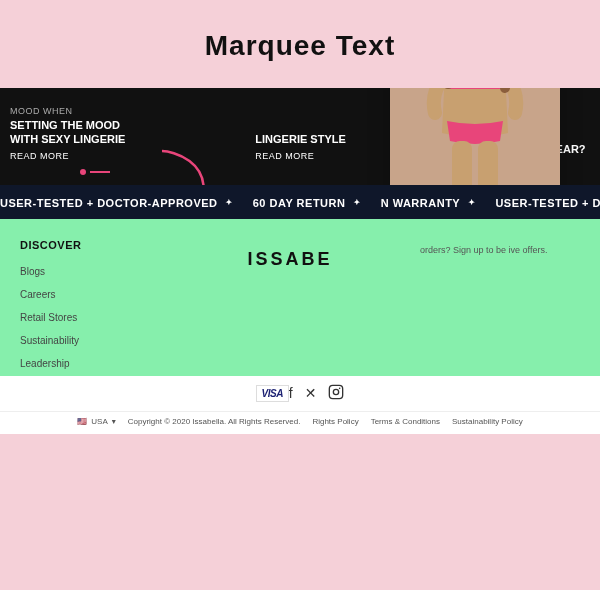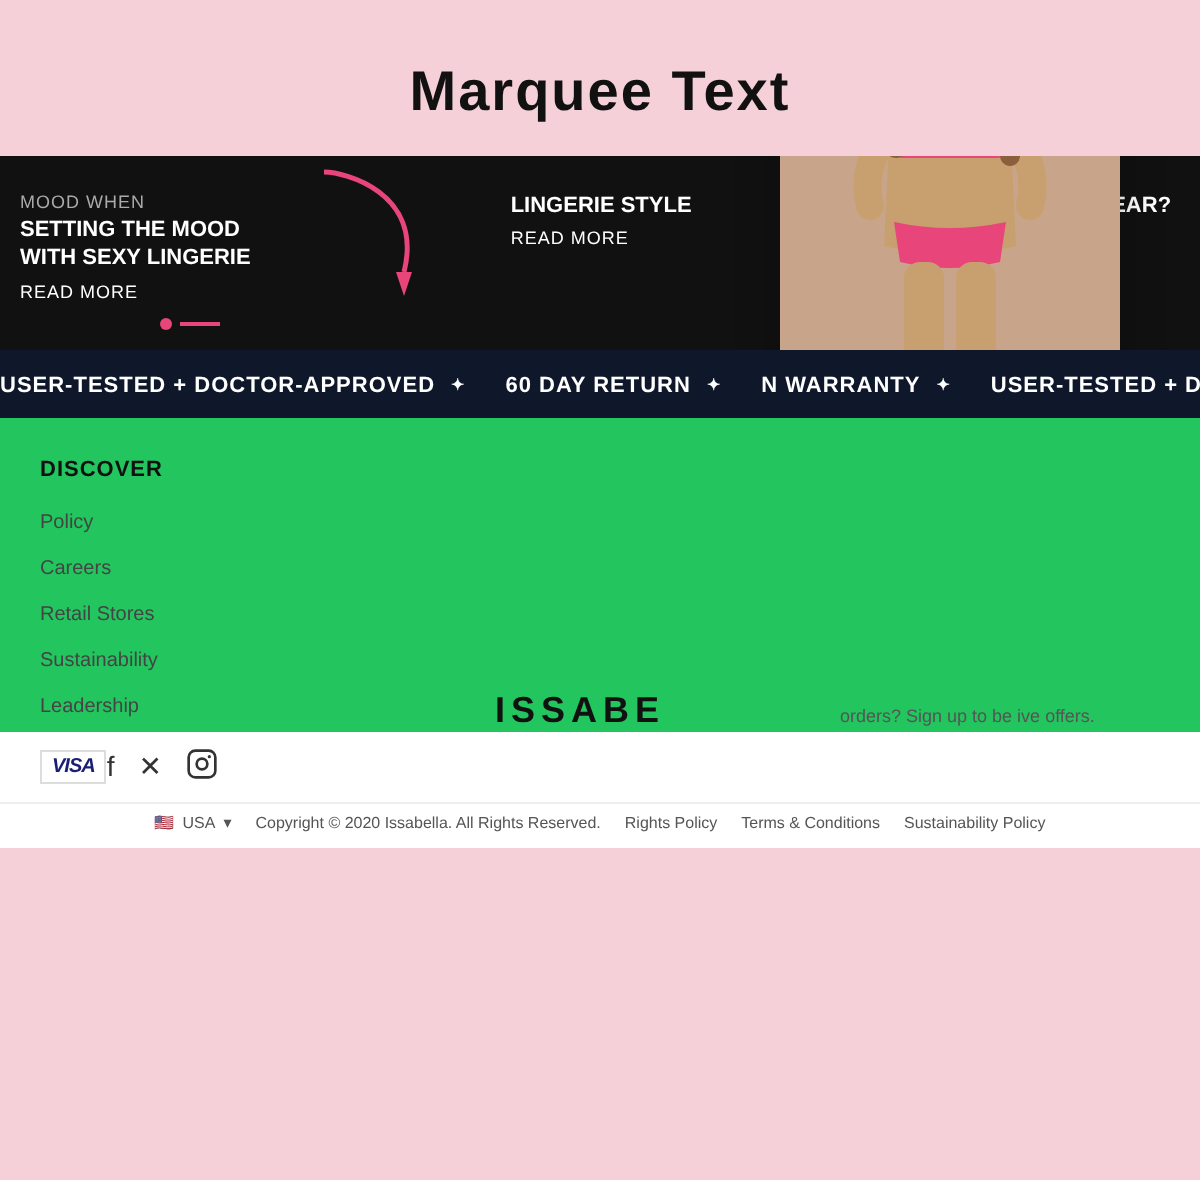--- a/index.html
+++ b/index.html
@@ -8,41 +8,41 @@
       height: 590px;
       overflow: hidden;
       font-family: Arial, sans-serif;
       background: #f5d0d8;
     }
 
     
     .top-section {
       background: #f5d0d8;
       text-align: center;
-      padding: 30px 20px 16px;
+      padding: 30px 20px 26px;
     }
 
     .marquee-title {
       font-size: 28px;
       font-weight: 900;
       color: #111;
       letter-spacing: 1px;
     }
 
     
     .black-section {
       background: #111;
       padding: 18px 0 10px;
       position: relative;
       overflow: hidden;
     }
 
     .blog-row {
       display: flex;
-      align-items: flex-start;
+      align-items: flex-end;
       padding: 0 10px;
       gap: 33px;
     }
 
     .blog-item {
       flex: 1;
       min-width: 0;
     }
 
     .blog-label {
@@ -114,25 +114,24 @@
       gap: 8px;
     }
 
     .marquee-diamond {
       color: #fff;
       font-size: 8px;
     }
 
     
     .footer-section {
-      background: #22c55e;
+      background: #86efac;
       display: flex;
       padding: 20px 20px 0;
       position: relative;
-      align-items: flex-end;
     }
 
     .footer-left {
       flex: 0 0 140px;
     }
 
     .footer-discover {
       font-size: 11px;
       font-weight: 700;
       color: #111;
@@ -177,21 +176,21 @@
       font-size: 9px;
       color: #555;
       line-height: 1.5;
       padding-top: 5px;
     }
 
     
     .footer-bottom-row {
       background: #fff;
       display: flex;
-      justify-content: flex-start;
+      justify-content: center;
       align-items: center;
       padding: 8px 20px;
     }
 
     .visa-icon {
       font-size: 10px;
       font-weight: 700;
       color: #1a1f71;
       font-style: italic;
       border: 1px solid #ddd;
@@ -380,21 +379,21 @@
 
     </span>
 
   </div>
 </div>
 
 <div class="footer-section">
   <div class="footer-left">
     <div class="footer-discover">DISCOVER</div>
     <ul class="footer-links">
-      <li><a>Policy</a></li>
+      <li><a>Blogs</a></li>
       <li><a>Careers</a></li>
       <li><a>Retail Stores</a></li>
       <li><a>Sustainability</a></li>
       <li><a>Leadership</a></li>
     </ul>
   </div>
   <div class="footer-center">
     <span class="footer-logo">ISSABE</span>
   </div>
   <div class="footer-right">

